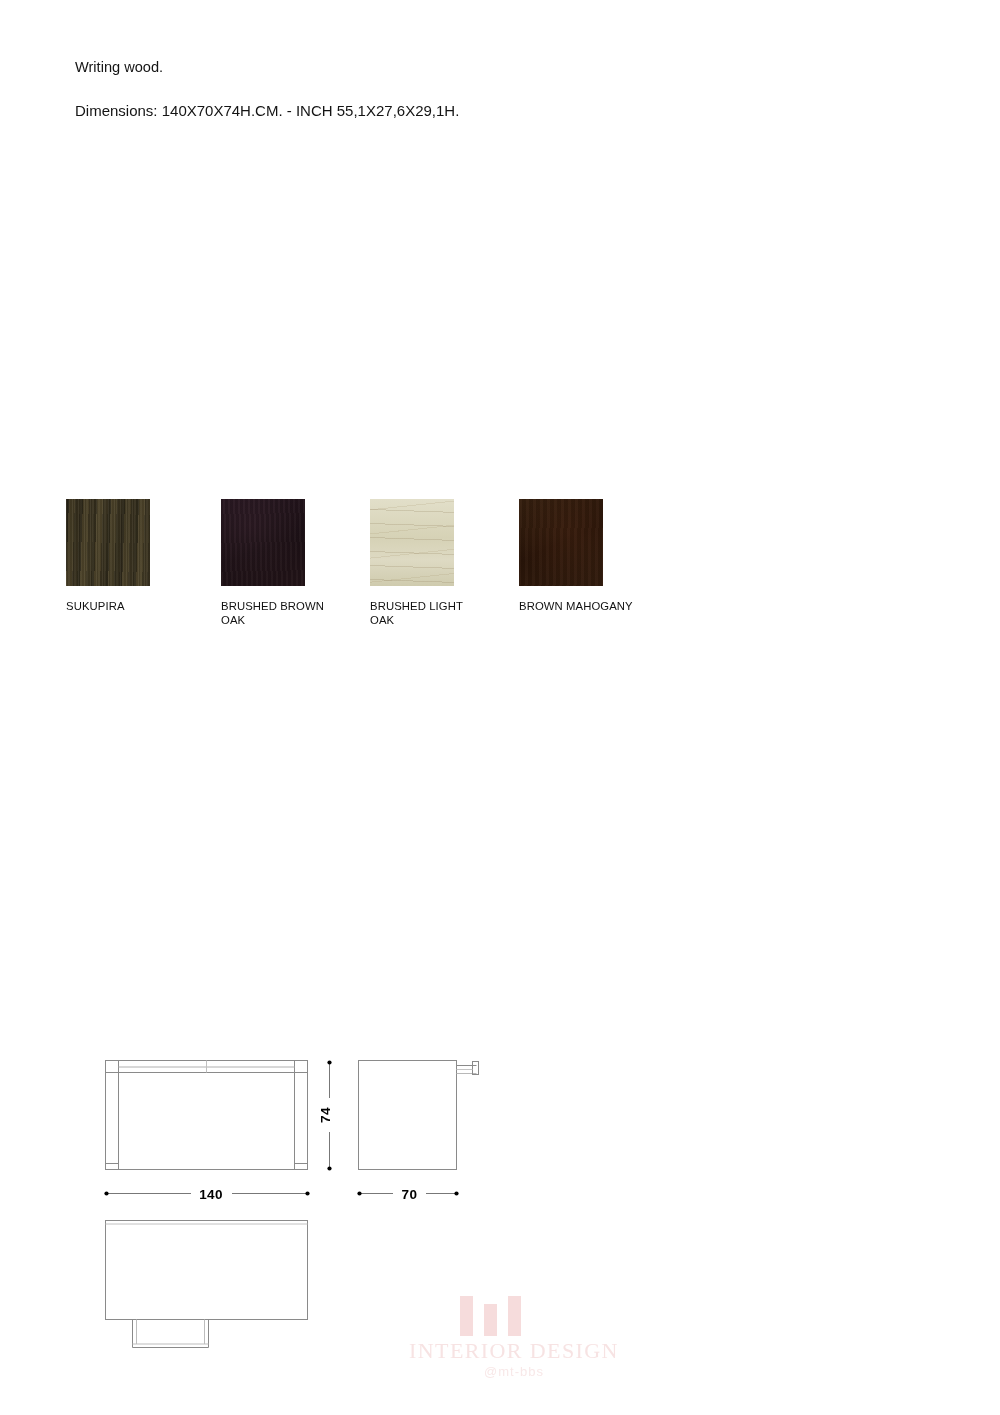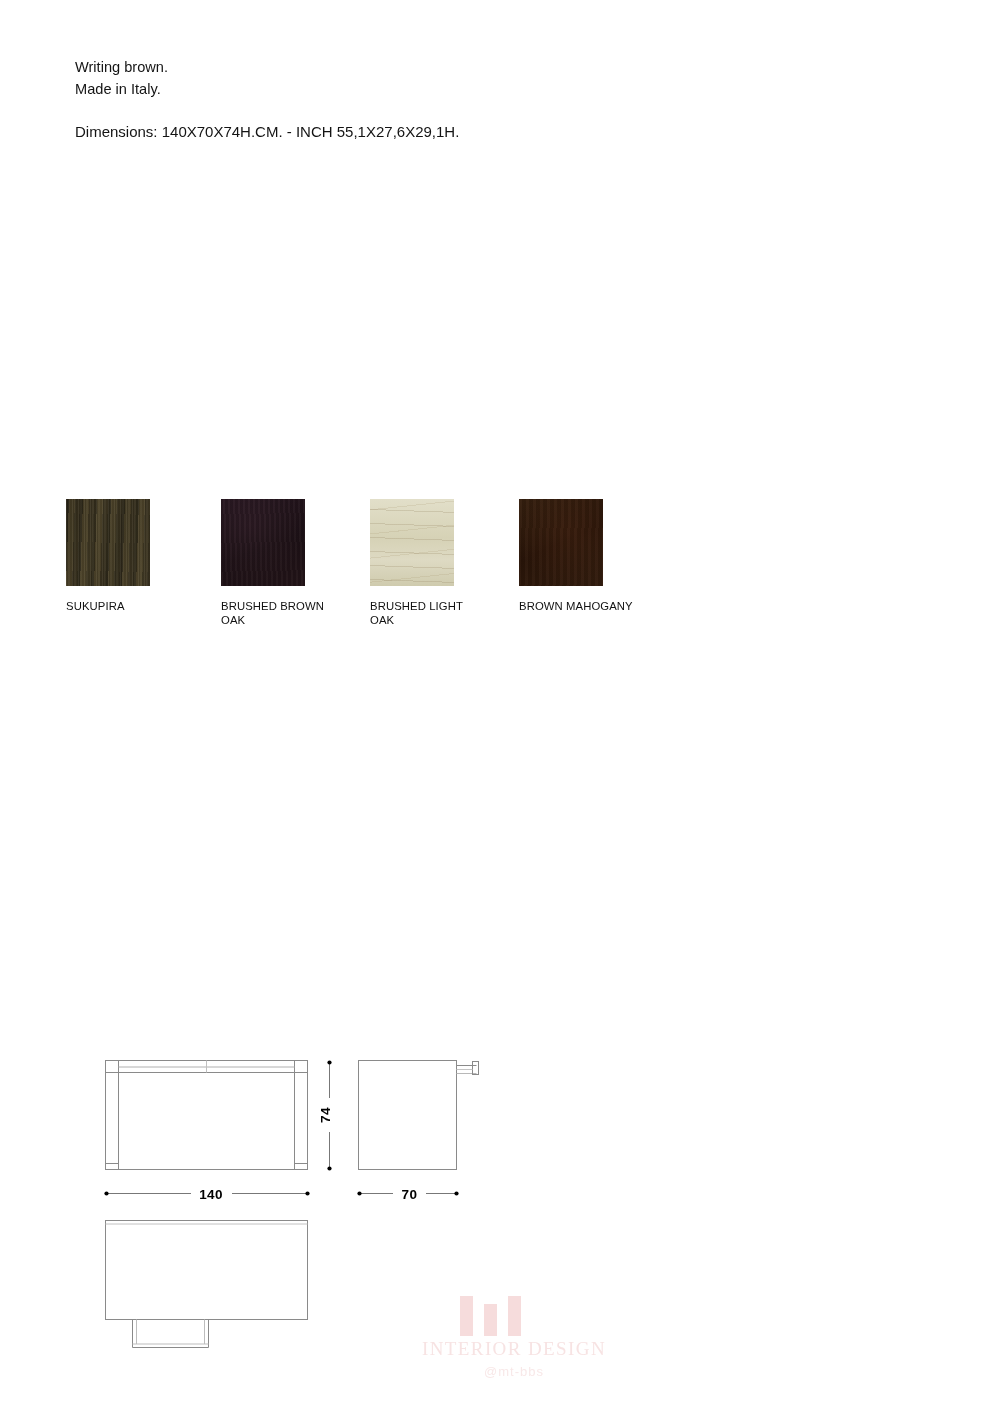--- a/index.html
+++ b/index.html
@@ -169,21 +169,21 @@
   }
   .wm-bar-a { left: 0px; }
   .wm-bar-b { left: 24px; height: 32px; top: 8px; }
   .wm-bar-c { left: 48px; }
   .wm-title {
     position: absolute;
     left: 0;
     top: 42px;
     width: 220px;
     text-align: center;
-    font-size: 19px;
+    font-size: 22px;
     letter-spacing: 1.4px;
     color: #f7e3e3;
     font-family: "Liberation Serif", serif;
   }
   .wm-sub {
     position: absolute;
     left: 0;
     top: 68px;
     width: 220px;
     text-align: center;
@@ -192,22 +192,21 @@
     color: #f8e8e8;
     font-family: "Liberation Sans", sans-serif;
   }
 </style>
 </head>
 <body>
 
 <div class="page">
 
   <div class="desc-block">
-    <div class="desc-line">Writing brown.</div>
-    <div class="desc-line">Made in Italy.</div>
+    <div class="desc-line">Writing wood.</div>
     <div class="desc-gap"></div>
     <div class="dims-line">Dimensions: 140X70X74H.CM. - INCH 55,1X27,6X29,1H.</div>
   </div>
 
   <div class="swatches">
 
     <div class="swatch sw-1">
       <div class="swatch-chip tex-brushed-brown-oak"></div>
       <div class="swatch-label">BRUSHED BROWN OAK</div>
     </div>

